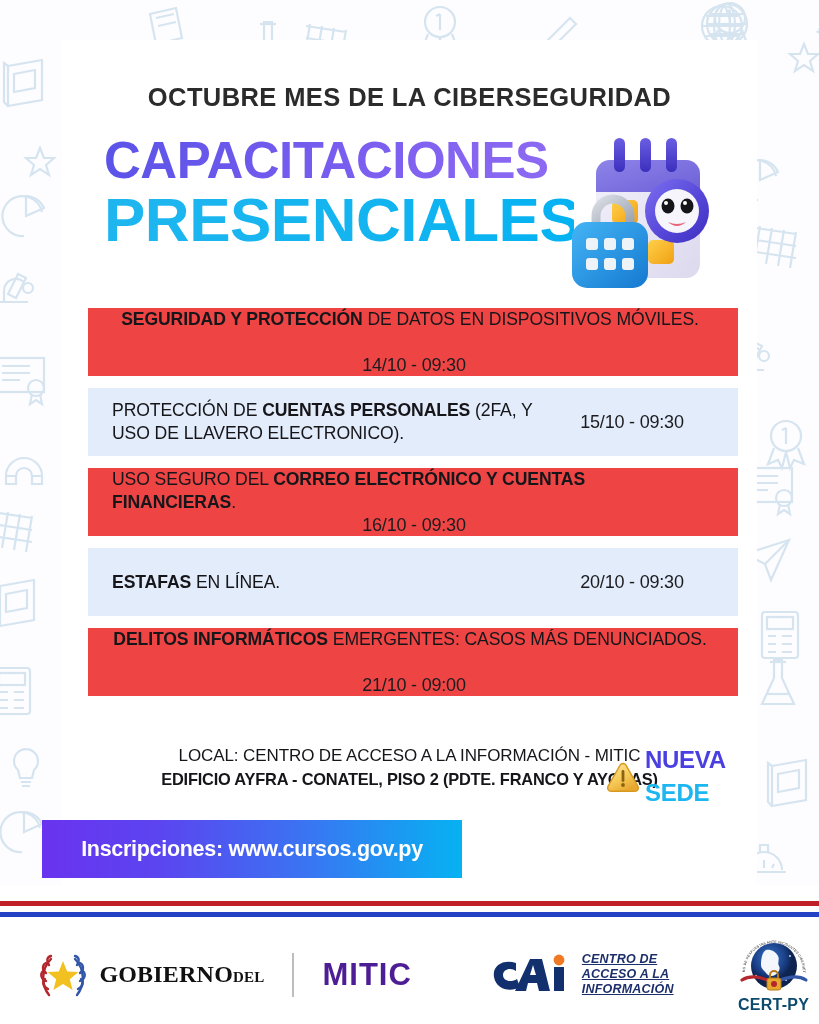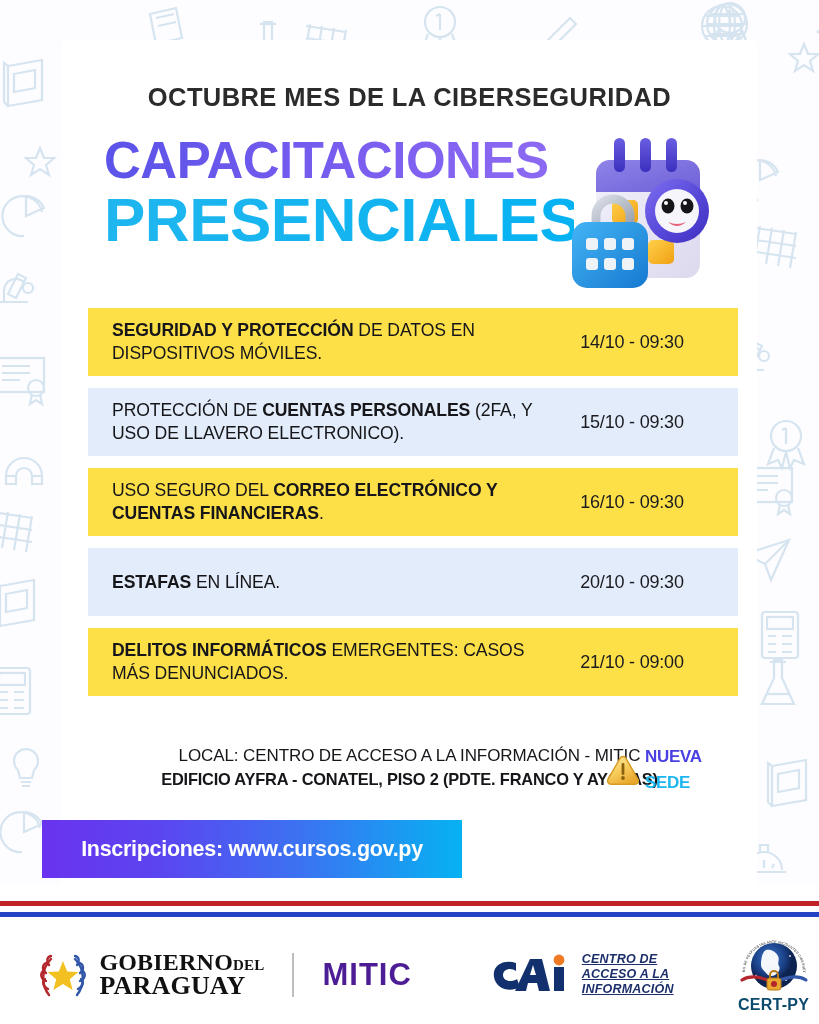--- a/index.html
+++ b/index.html
@@ -117,21 +117,21 @@
     width: 650px;
   }
   .row {
     position: relative;
     display: flex;
     align-items: center;
     height: 68px;
     margin-bottom: 12px;
     padding: 0 22px 0 24px;
   }
-  .row.lavender { background: #fde047; }
+  .row.lavender { background: #ef4444; flex-direction: column; }
   .row.skyblue  { background: #e3ecfa; }
 
   .row-title {
     flex: 1 1 auto;
     font-size: 17.6px;
     line-height: 1.28;
     color: #16161a;
     letter-spacing: -0.1px;
     padding-right: 8px;
   }
@@ -173,21 +173,21 @@
     top: 748px;
     display: flex;
     align-items: center;
     gap: 5px;
   }
   .warn-icon { width: 34px; height: 32px; display:block; flex:0 0 auto;}
   .venue-text {
     line-height: 1.0;
     text-align: left;
     font-weight: bold;
-    font-size: 17px;
+    font-size: 24px;
     letter-spacing: -0.3px;
   }
   .venue-text .v1 { display:block; color:#4a3fe0; }
   .venue-text .v2 { display:block; color:#1cb6f0; margin-top:9px; }
 
   
   .banner {
     position: absolute;
     left: 42px;
     top: 820px;
@@ -583,21 +583,20 @@
             <path d="M40 46 C48 36 48 20 38 10"></path>
             <path d="M41 40 C46 38 47 33 44 30"></path>
             <path d="M43 32 C48 30 49 25 46 22"></path>
             <path d="M43 24 C47 21 47 16 43 14"></path>
             <path d="M40 16 C43 12 42 8 38 7"></path>
           </g>
           <path d="M26 12 L30.2 22.4 L41.4 23 L32.8 30.2 L35.6 41 L26 35 L16.4 41 L19.2 30.2 L10.6 23 L21.8 22.4 Z" fill="#f2c020"></path>
         </svg>
         <div class="gov-words">
           <div class="g1"><span>GOBIERNO</span><span class="small">DEL</span></div>
-          <div class="g2">PARAGUAY</div>
         </div>
         <div class="divider-bar"></div>
         <div class="mitic-word">MITIC</div>
       </div>
 
       <div class="logo-cai">
         <svg class="cai-mark" viewBox="0 0 84 44" xmlns="http://www.w3.org/2000/svg">
           <g fill="#12306e">
             <path d="M26 10 C14 6 2 12 4 24 C6 36 20 40 30 34 L27 26 C21 30 13 28 13 22 C13 16 21 14 26 18 Z"></path>
             <path d="M40 6 L52 6 L60 38 L49 38 L47 30 L38 30 L36 38 L25 38 Z M40 22 L46 22 L43 12 Z"></path>

